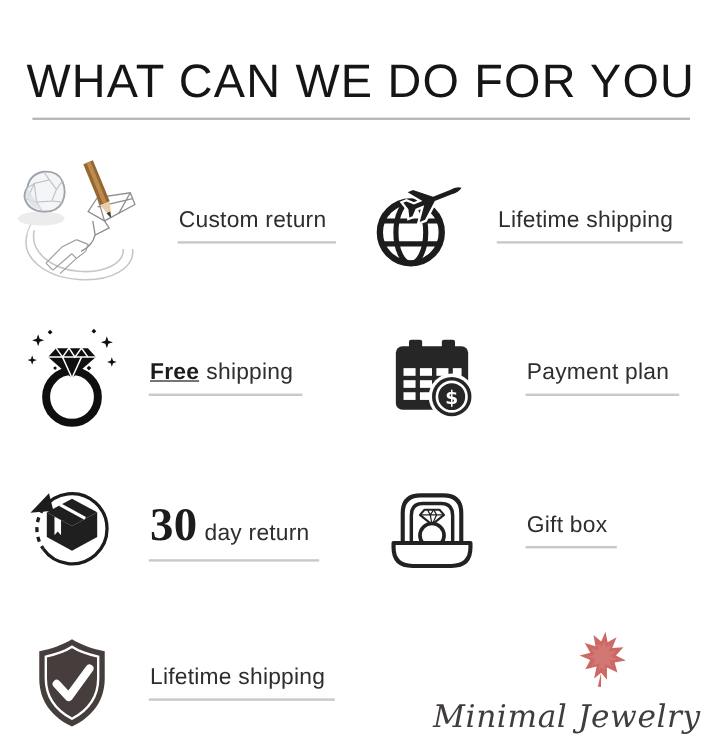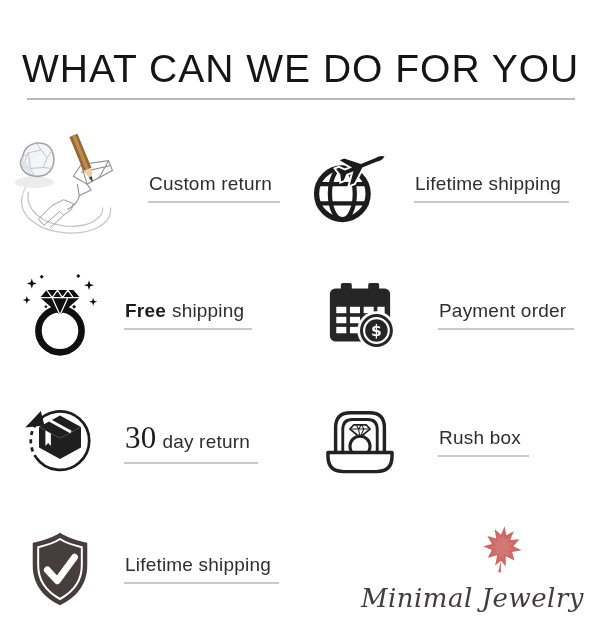--- a/index.html
+++ b/index.html
@@ -29,23 +29,23 @@
   .cell.left .icon-wrap{width:132px;height:124px;}
   .cell.right .icon-wrap{width:100px;height:124px;}
   .label{
     margin-left:12px;
     font-size:19px;color:#2e2e2e;letter-spacing:0.2px;
     border-bottom:2px solid #c9c9c9;
     padding:0 8px 6px 1px;
     white-space:nowrap;
   }
   .cell.right .label{margin-left:14px;}
-  .label .bold-part{font-weight:bold;color:#1c1c1c;}
+  .label .bold-part{font-weight:bold;color:#1c1c1c;text-decoration:underline;}
   .label .num-part{
-    font-family:"Liberation Serif", serif;font-weight:normal;font-size:31px;color:#1c1c1c;text-align:center;
+    font-family:"Liberation Serif", serif;font-weight:bold;font-size:39px;color:#1c1c1c;text-align:center;
   }
   .label .rest-part{margin-left:6px;}
   svg{display:block;}
   .logo{position:absolute;right:16px;bottom:6px;height:64px;}
   .leaf{position:absolute;right:55px;top:-34px;width:54px;height:56px;transform:rotate(6deg);z-index:0;}
   .logo-text{
     position:relative;z-index:1;display:inline-block;margin-top:26px;
     font-family:"DejaVu Serif", serif;font-style:italic;
     font-size:26px;color:#413d3d;letter-spacing:0.5px;white-space:nowrap;text-align:right;
   }
@@ -157,21 +157,21 @@
           <rect x="50" y="48" width="11" height="7"></rect>
           <rect x="20" y="59" width="11" height="7"></rect>
           <rect x="35" y="59" width="11" height="7"></rect>
         </g>
         <circle cx="64" cy="63" r="21" fill="#ffffff"></circle>
         <circle cx="64" cy="63" r="18" fill="#262626"></circle>
         <circle cx="64" cy="63" r="13.5" fill="none" stroke="#ffffff" stroke-width="2.4"></circle>
         <text x="64" y="64" text-anchor="middle" dominant-baseline="central" fill="#ffffff" font-family="DejaVu Sans, sans-serif" font-size="17" font-weight="bold">$</text>
       </svg>
     </span>
-    <span class="label">Payment order</span>
+    <span class="label">Payment plan</span>
   </div>
 
   <div class="cell right">
     <span class="icon-wrap">
       <svg width="86" height="84" viewBox="0 0 94 92">
         <path d="M20.8 26.1 A32 32 0 1 1 20.8 62.9" fill="none" stroke="#1c1c1c" stroke-width="3"></path>
         <path d="M20.8 26.1 A32 32 0 0 0 20.8 62.9" fill="none" stroke="#1c1c1c" stroke-width="3" stroke-dasharray="4.5 4.5"></path>
         <polygon points="26,12 30,28 9,30" fill="#1c1c1c"></polygon>
         <g fill="#1f1f1f">
           <polygon points="47,17 70,29.5 47,42 24,29.5"></polygon>
@@ -191,21 +191,21 @@
         <g fill="none" stroke="#222222" stroke-linejoin="round">
           <path d="M20.5 57 V31 Q20.5 15.5 36 15.5 H56 Q71.5 15.5 71.5 31 V57" stroke-width="3.6" fill="#ffffff"></path>
           <path d="M28 57 V33 Q28 22.5 38 22.5 H54 Q64 22.5 64 33 V57" stroke-width="3"></path>
           <path d="M39.5 28 H52.5 L56.5 32.5 L46 41 L35.5 32.5 Z" stroke-width="1.8" fill="#ffffff"></path>
           <path d="M35.5 32.5 H56.5 M42 28 L44.5 32.5 L47.5 28 L50 32.5 M44.5 32.5 L46 41 M50 32.5 L46 41" stroke-width="1.1"></path>
           <circle cx="46" cy="50.5" r="10.5" stroke-width="3.2" fill="#ffffff"></circle>
           <path d="M12.5 57 H79.5 V61 Q79.5 77 63 77 H29 Q12.5 77 12.5 61 Z" stroke-width="3.6" fill="#ffffff"></path>
         </g>
       </svg>
     </span>
-    <span class="label">Rush box</span>
+    <span class="label">Gift box</span>
   </div>
 
   <div class="cell right">
     <span class="icon-wrap">
       <svg width="70" height="80" viewBox="0 0 76 88">
         <path d="M38 4 C46 9 57 13 68 15 L68 40 C68 62 55 76 38 84 C21 76 8 62 8 40 L8 15 C19 13 30 9 38 4 Z" fill="#453e3d"></path>
         <path d="M38 11 C44 15 53 18 62 20 L62 40 C62 58 51 70 38 77 C25 70 14 58 14 40 L14 20 C23 18 32 15 38 11 Z" fill="none" stroke="#ffffff" stroke-width="2.2"></path>
         <path d="M24 45 L35 57 L54 31" fill="none" stroke="#ffffff" stroke-width="7.5" stroke-linecap="round" stroke-linejoin="round"></path>
       </svg>
     </span>

